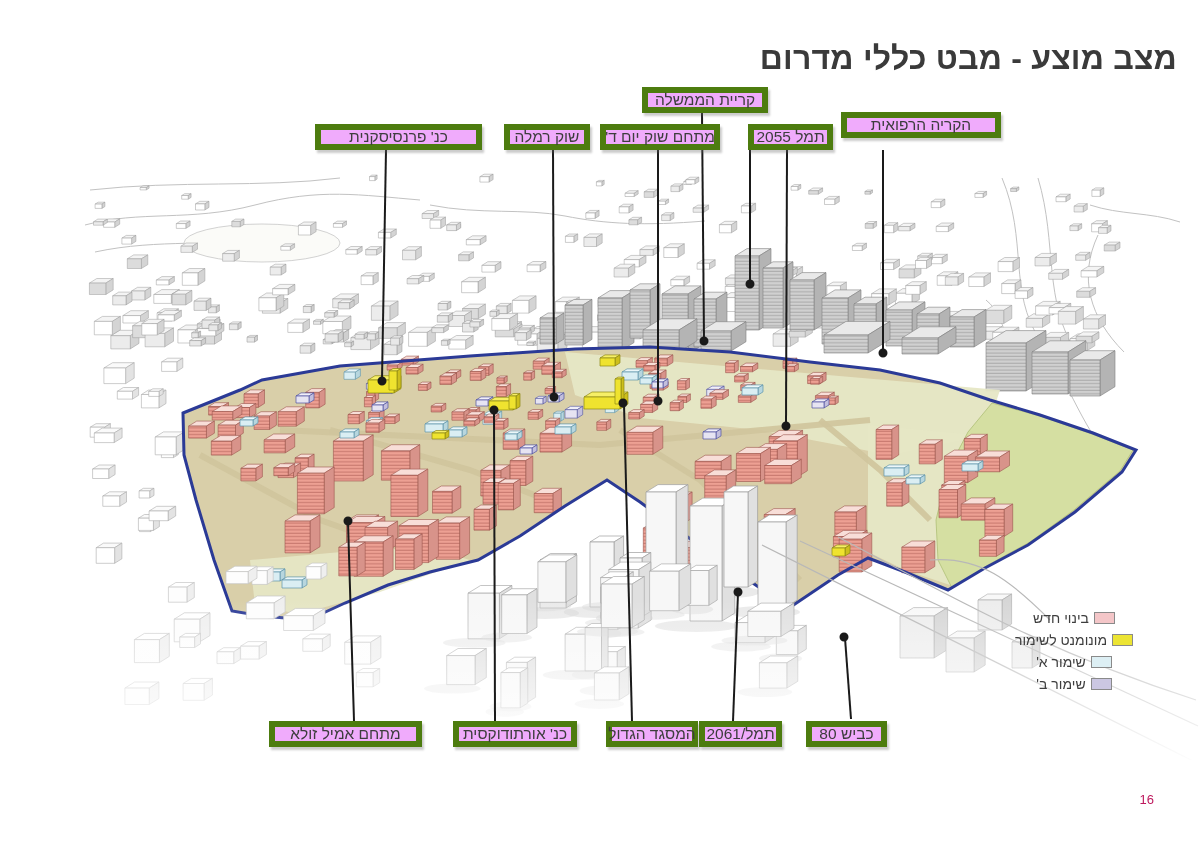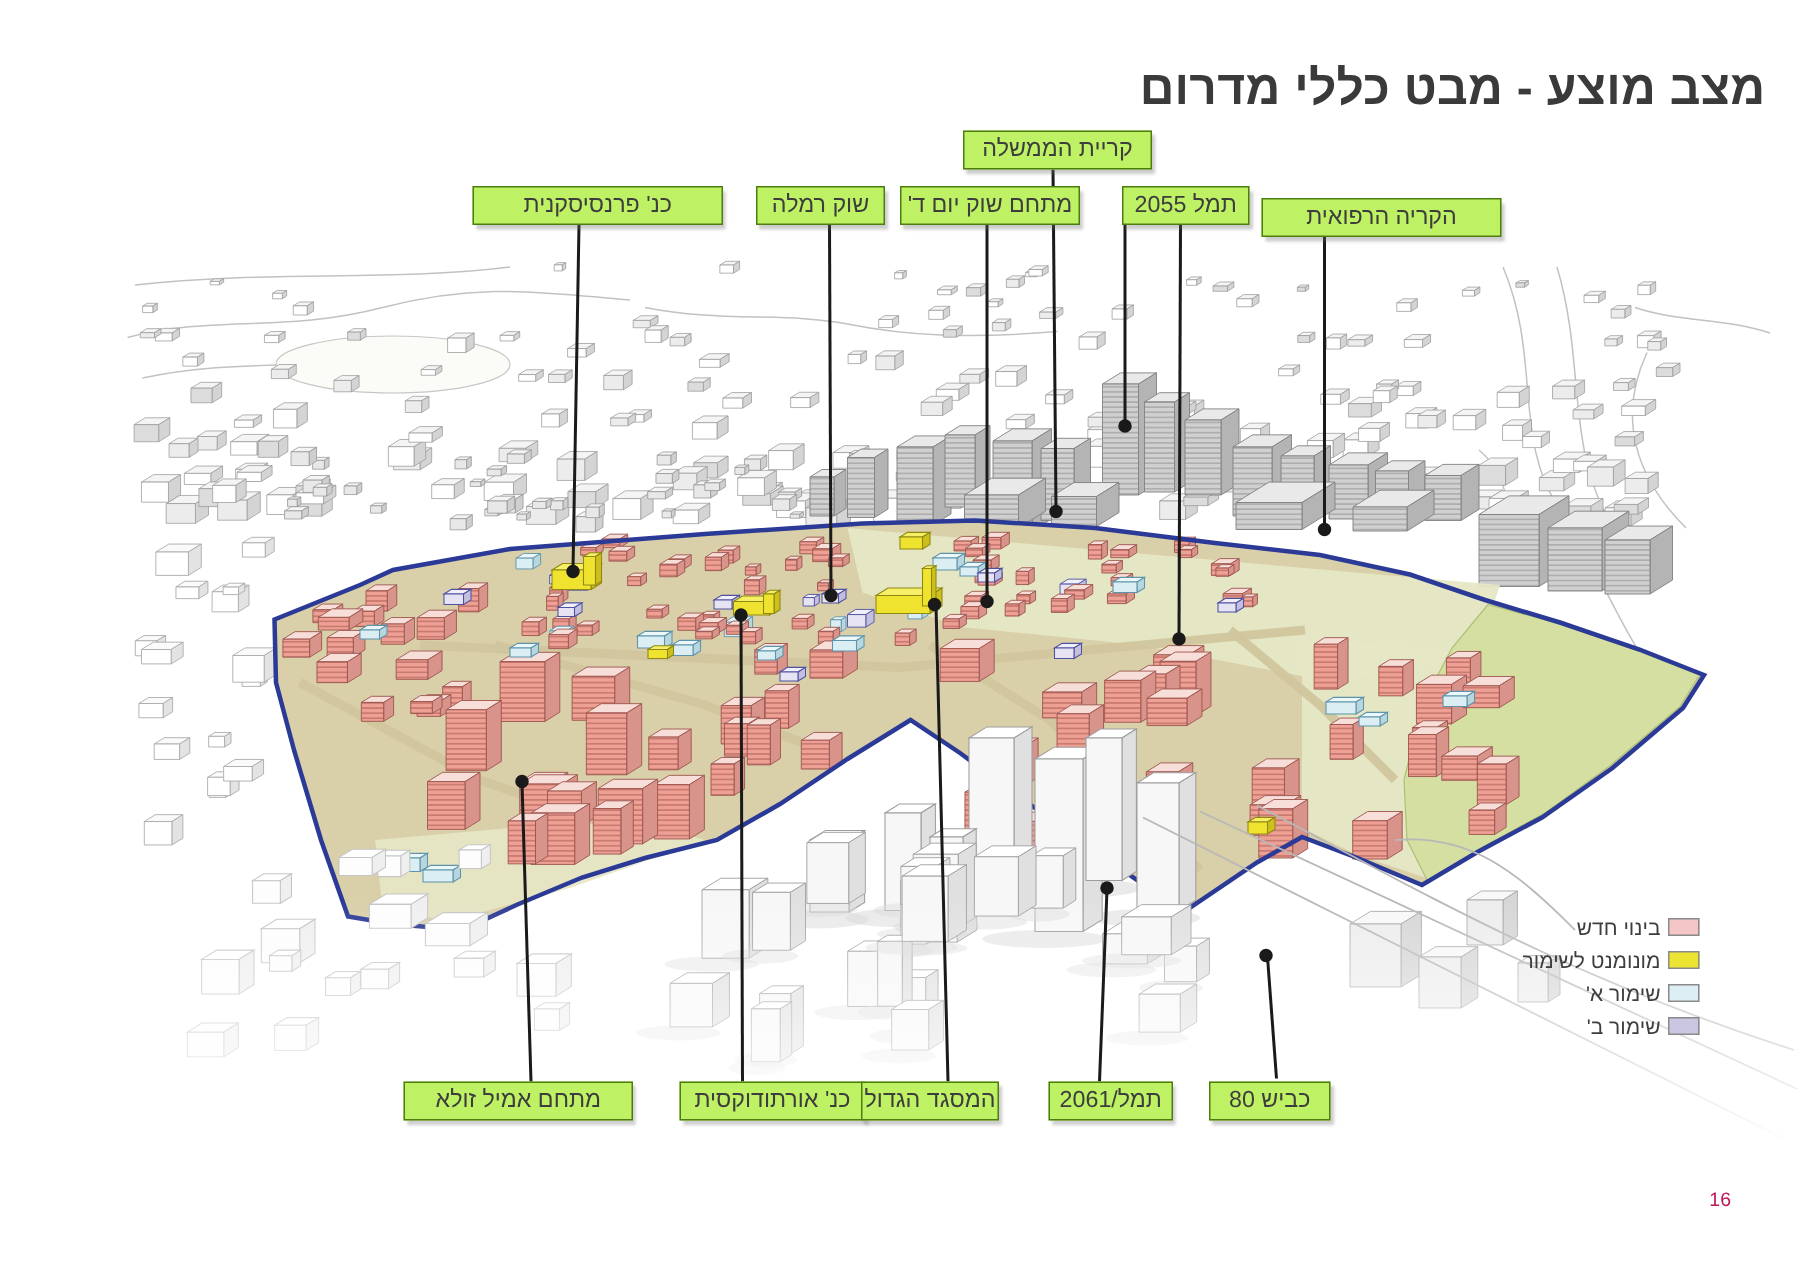--- a/index.html
+++ b/index.html
@@ -8,28 +8,28 @@
     background:#ffffff;font-family:"Liberation Sans","DejaVu Sans",sans-serif;
   }
   .stage{position:absolute;inset:0}
   #map{position:absolute;left:0;top:0}
   .page-title{
     position:absolute;top:40px;right:23px;direction:rtl;
     font-size:32px;font-weight:700;color:#3a3a3a;letter-spacing:.2px;white-space:nowrap;
   }
   .callout{
     position:absolute;box-sizing:border-box;height:26px;
-    background:#bef264;border:1px solid #4d7c0f;
+    background:#f0abfc;border:6px solid #4d7c0f;
     box-shadow:2px 3px 2px rgba(110,110,110,.35);
     display:flex;align-items:center;justify-content:center;
     font-size:15.5px;color:#3d3d3d;direction:rtl;white-space:nowrap;
   }
   .legend{
     position:absolute;right:67px;top:611px;direction:rtl;
-    display:flex;flex-direction:column;gap:8px;
+    display:flex;flex-direction:column;gap:8px;align-items:center;
   }
   .legend-row{display:flex;align-items:center;gap:5px}
   .swatch{width:19px;height:10px;border:1px solid #8a8a8a;flex:0 0 auto}
   .legend-label{font-size:14px;color:#3e3e3e;white-space:nowrap;line-height:1}
   .pagenum{position:absolute;right:46px;top:792px;font-size:13px;color:#be185d}
 </style>
 </head>
 <body>
 
 <div class="stage">
@@ -1549,25 +1549,25 @@
     </g>
   </svg>
 
   <div class="page-title">מצב מוצע - מבט כללי מדרום</div>
 
   <div class="callout" style="left:642px;top:87px;width:126px">קריית הממשלה</div>
   <div class="callout" style="left:315px;top:124px;width:167px">כנ' פרנסיסקנית</div>
   <div class="callout" style="left:504px;top:124px;width:86px">שוק רמלה</div>
   <div class="callout" style="left:600px;top:124px;width:120px">מתחם שוק יום ד'</div>
   <div class="callout" style="left:748px;top:124px;width:85px">תמל 2055</div>
-  <div class="callout" style="left:841px;top:132px;width:160px">הקריה הרפואית</div>
+  <div class="callout" style="left:841px;top:112px;width:160px">הקריה הרפואית</div>
 
   <div class="callout" style="left:269px;top:721px;width:153px">מתחם אמיל זולא</div>
   <div class="callout" style="left:453px;top:721px;width:124px">כנ' אורתודוקסית</div>
-  <div class="callout" style="left:574px;top:721px;width:92px">המסגד הגדול</div>
+  <div class="callout" style="left:606px;top:721px;width:92px">המסגד הגדול</div>
   <div class="callout" style="left:699px;top:721px;width:83px">תמל/2061</div>
   <div class="callout" style="left:806px;top:721px;width:81px">כביש 80</div>
 
   <div class="legend">
     <div class="legend-row">
       <span class="swatch" style="background-color: rgb(244, 198, 200);"></span>
       <span class="legend-label">בינוי חדש</span>
     </div>
     <div class="legend-row">
       <span class="swatch" style="background-color: rgb(236, 228, 51);"></span>

